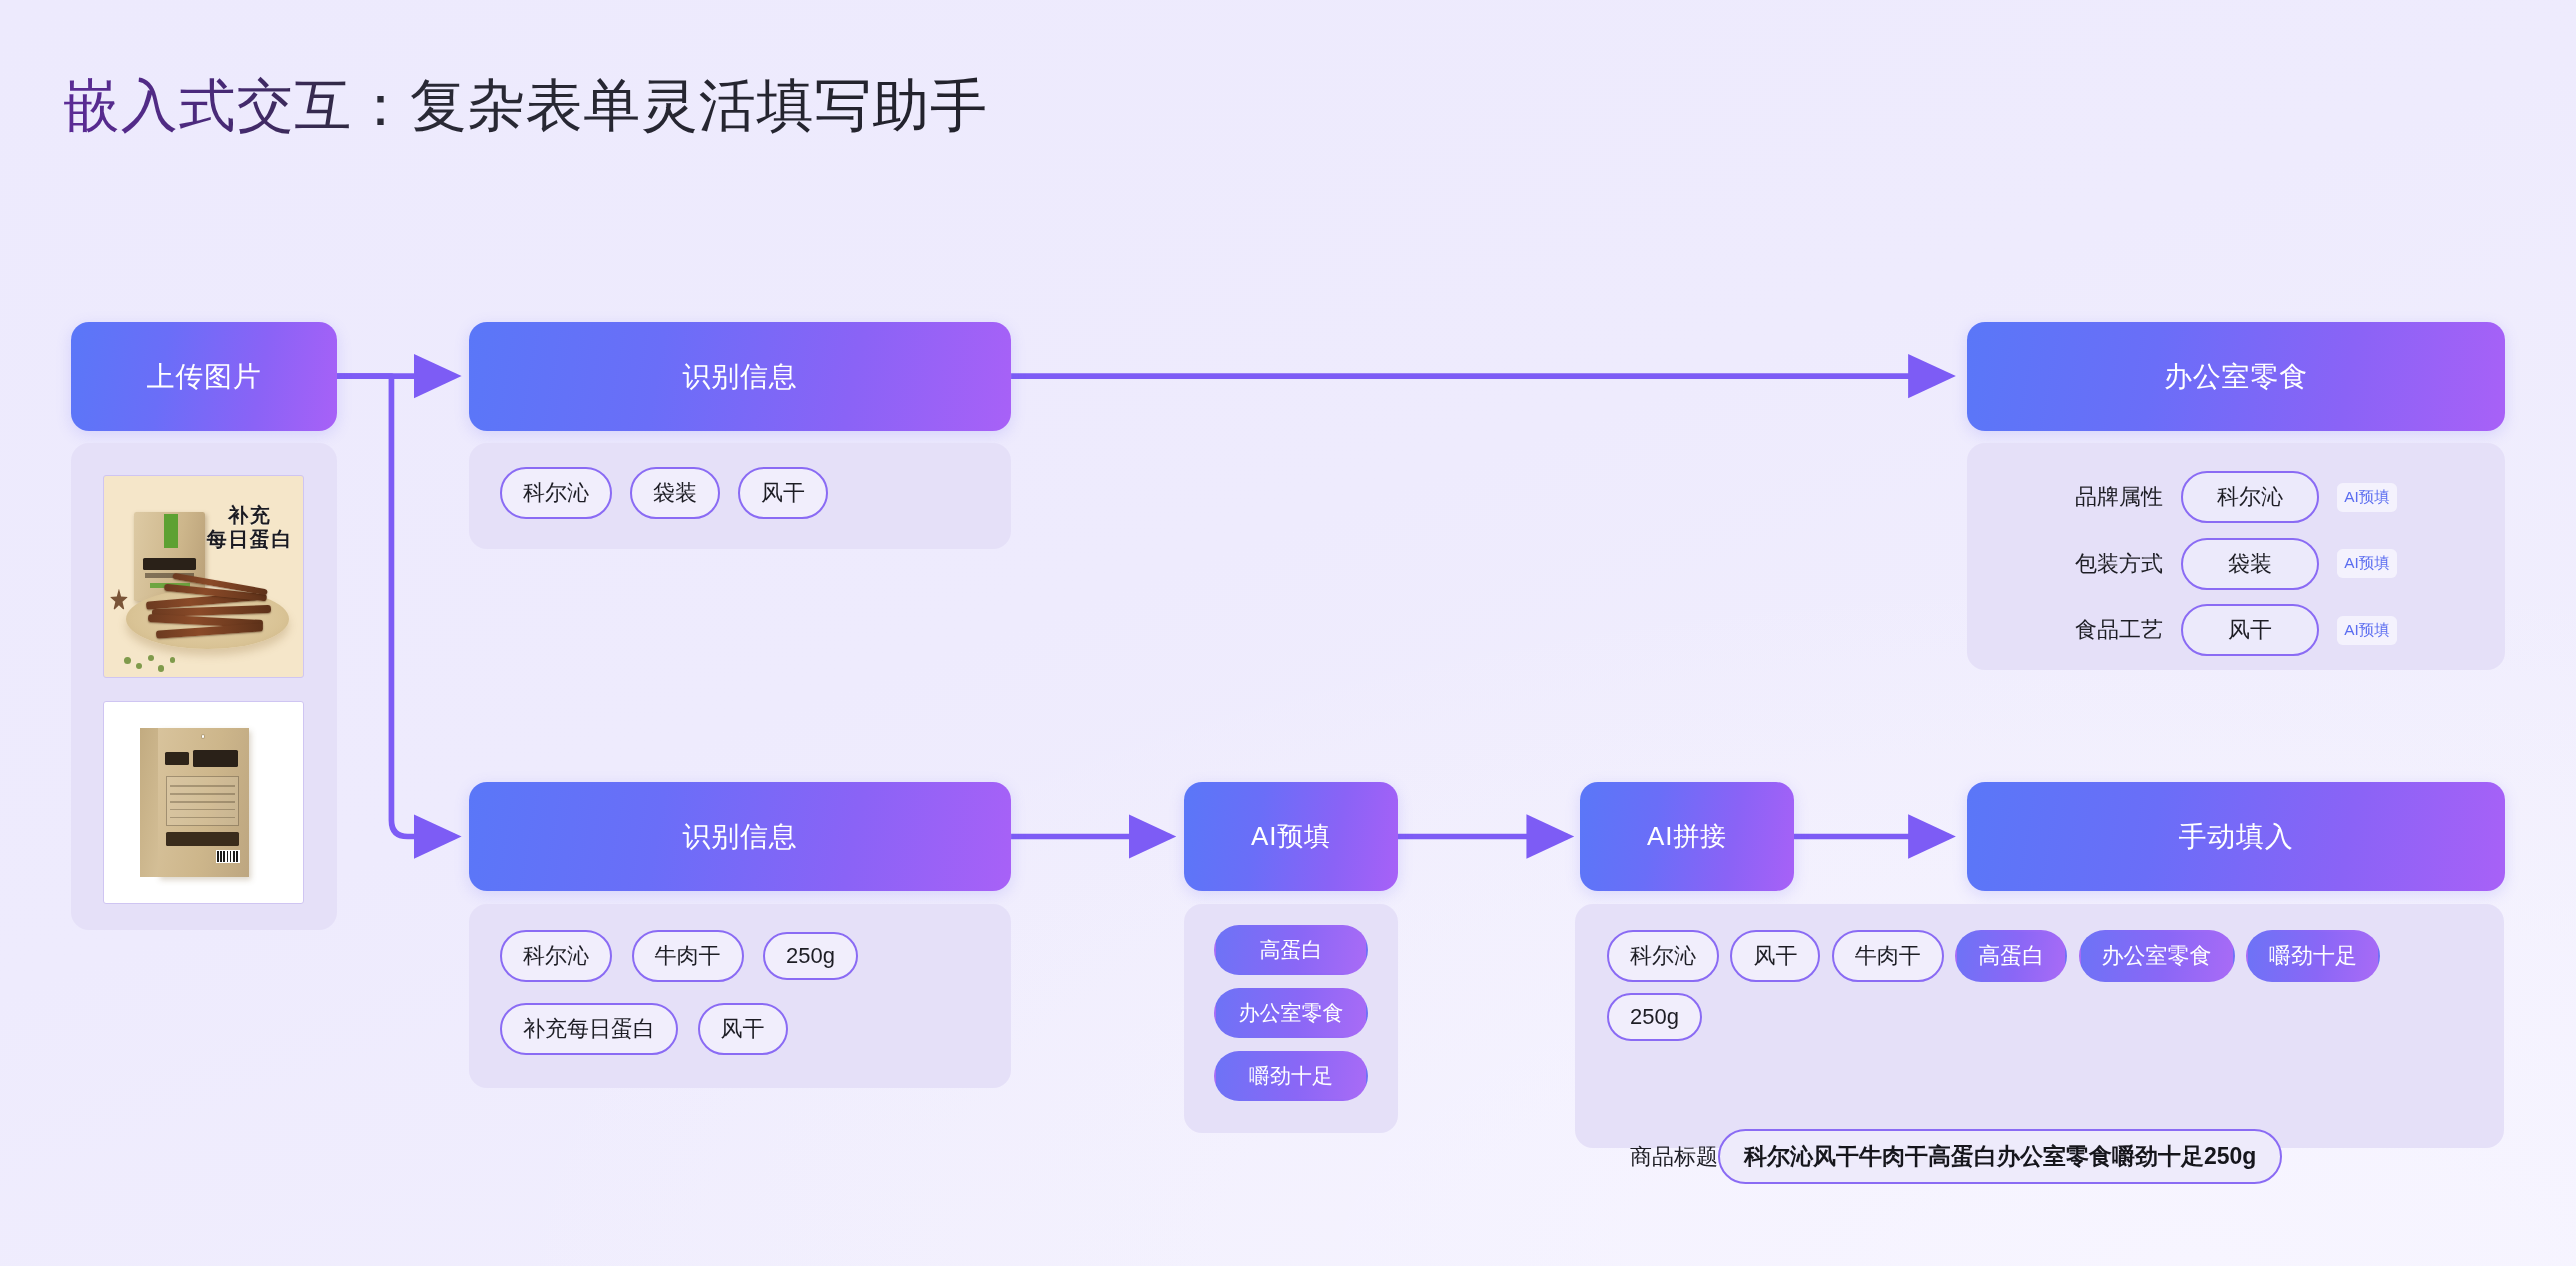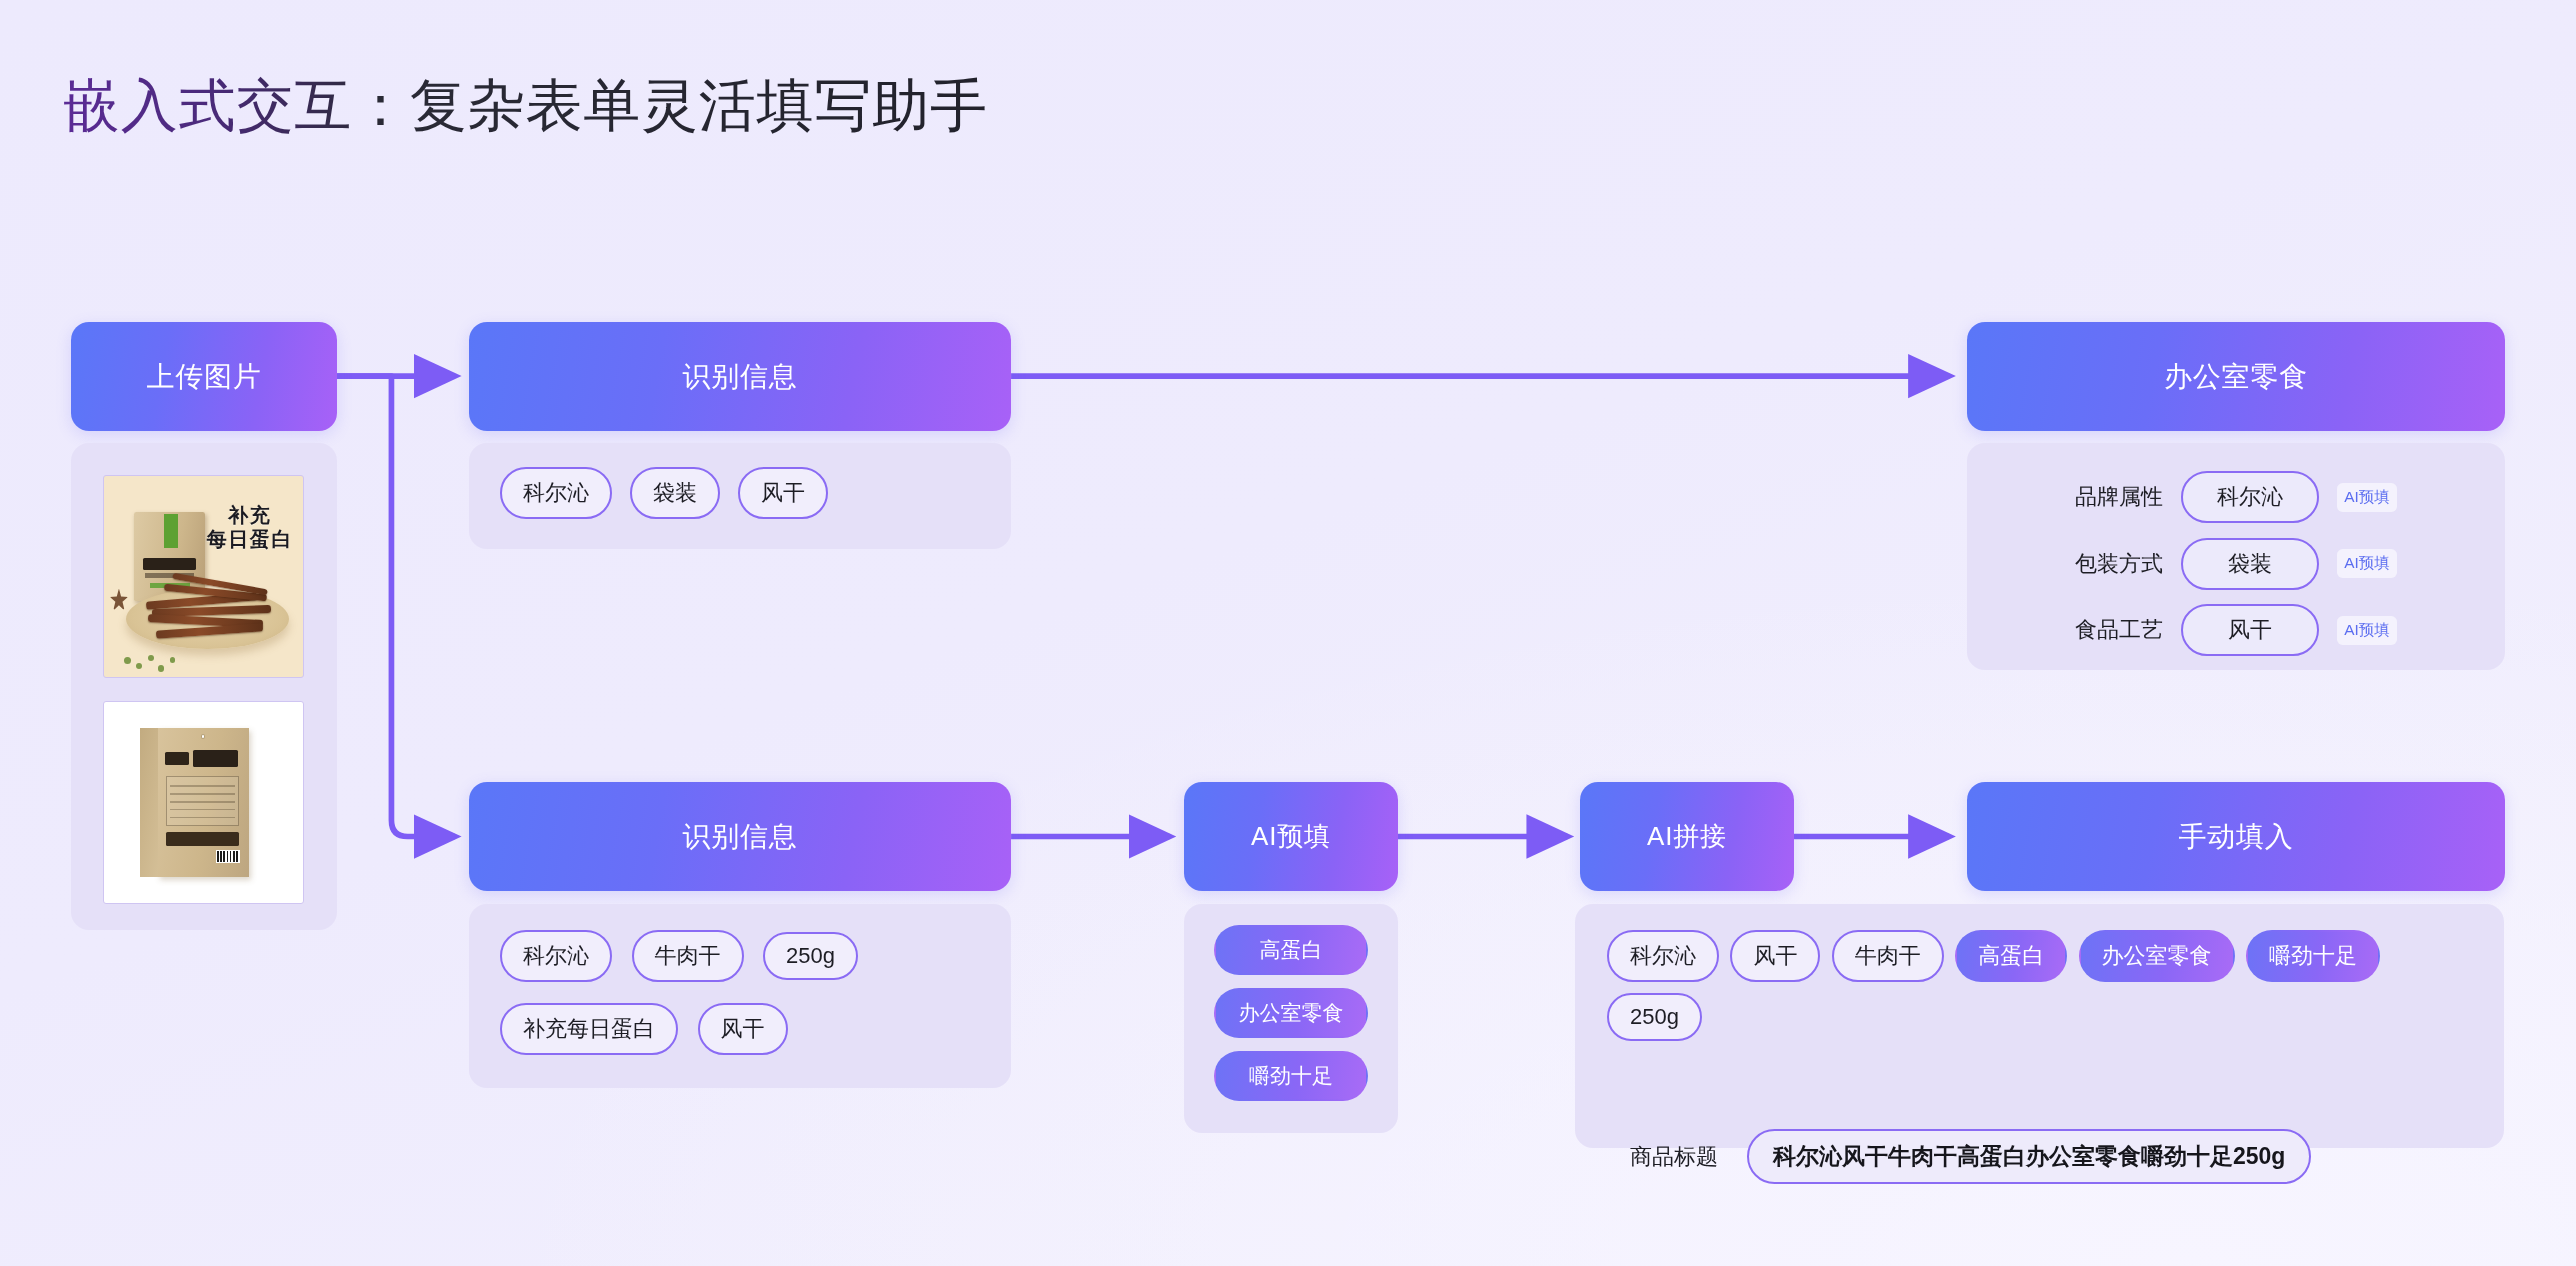--- a/index.html
+++ b/index.html
@@ -161,21 +161,21 @@
     min-width: 138px; text-align: center;
     background: #eceafb; border: 2px solid #8a6bf4; border-radius: 811px;
     font-size: 22px; color: #1d1d24; padding: 9px 23px; white-space: nowrap;
   }
   .ai-badge {
     font-size: 15.4px; color: #5b6df0;
     background: #f4f2fd; border-radius: 5.7px; padding: 4px 7.3px; white-space: nowrap;
   }
 
   
-  .title-row { display: flex; align-items: center; gap: 29px; }
+  .title-row { display: flex; align-items: center; gap: 0; }
   .title-label { font-size: 22px; color: #1d1d24; white-space: nowrap; }
   .title-field {
     background: #eeebfb; border: 2px solid #8a6bf4; border-radius: 811px;
     font-size: 23px; color: #16161c; font-weight: 700;
     padding: 9.7px 24px; white-space: nowrap;
   }
 </style>
 </head>
 <body>
 

